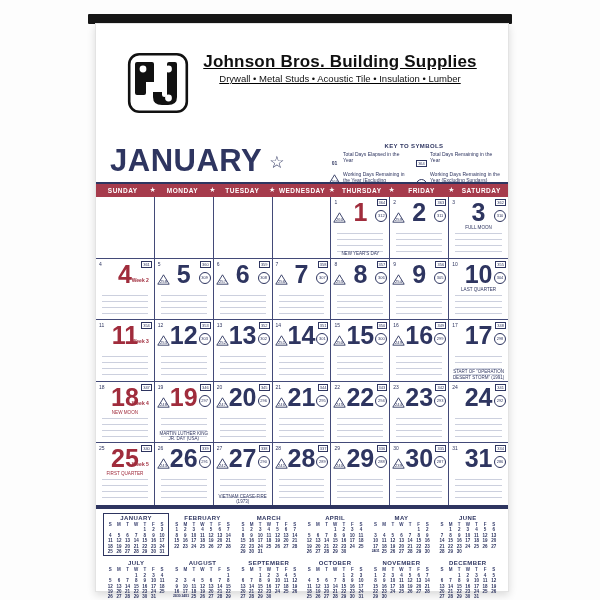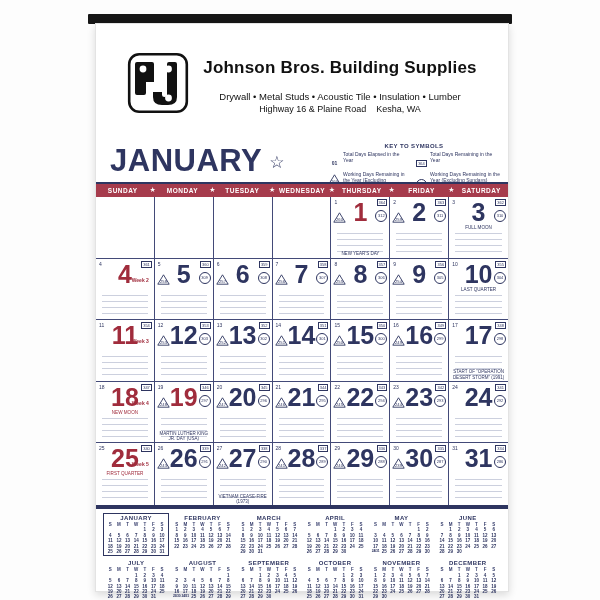--- a/index.html
+++ b/index.html
@@ -3,25 +3,25 @@
 <meta charset="utf-8">
 <style>
   html,body{margin:0;padding:0;background:#fdfdfd;}
   .scene{position:relative;width:600px;height:600px;background:#fdfdfd;overflow:hidden;
          font-family:"Liberation Sans",sans-serif;}
   .hanger{position:absolute;left:88px;top:14px;width:424px;height:10px;background:#161616;border-radius:1px;}
   .page{position:absolute;left:95px;top:23px;width:412px;height:567px;background:#fff;
         border:1px solid #e3e3e3;box-shadow:0 3px 8px rgba(0,0,0,.14);}
   
   .header{position:absolute;top:28px;left:0;right:0;display:flex;justify-content:center;
-          align-items:flex-end;gap:14px;}
+          align-items:flex-start;gap:14px;text-decoration:underline;}
   .logo{width:62px;height:62px;flex:none;}
   .company{text-align:center;color:#111;}
   .company-name{font-size:17px;font-weight:bold;letter-spacing:.2px;}
-  .company-products{font-size:9.5px;margin-top:13px;}
+  .company-products{font-size:9.5px;margin-top:1px;}
   .company-address{font-size:9px;margin-top:2px;}
   .company-contact{font-size:9px;margin-top:1px;}
   
   .title-row{position:absolute;top:119px;left:14px;display:flex;align-items:center;}
   .month-name{font-size:31px;font-weight:bold;color:#2e3560;letter-spacing:.5px;}
   .title-star{font-size:17px;color:#2e3560;margin:2px 7px 0 7px;}
   .year{font-size:31px;font-weight:bold;color:#bf3448;}
   
   .keyblock{position:absolute;top:119px;left:232px;width:172px;color:#2e3560;}
   .key-heading{font-size:6px;font-weight:bold;text-align:center;letter-spacing:.4px;margin-bottom:2px;}
@@ -89,21 +89,20 @@
         <rect x="2.2" y="2.2" width="57.6" height="57.6" rx="10" fill="#ffffff" stroke="#111111" stroke-width="2.6"></rect>
         <path d="M10 10 h15 a2 2 0 0 1 2 2 v18 h-8 v11 a2 2 0 0 1 -2 2 h-7 a2 2 0 0 1 -2 -2 v-29 a2 2 0 0 1 2 -2 z" fill="#111111"></path>
         <path d="M34 10 h15 a2 2 0 0 1 2 2 v33 q0 8 -9 8 h-6 q-9 0 -9 -8 v-5 h9 v3 q0 2 2.5 2 t2.5 -2 v-31 a2 2 0 0 1 2 -2 z" fill="#111111" transform="translate(-1,0)"></path>
         <circle cx="16" cy="17" r="3.4" fill="#ffffff"></circle>
         <circle cx="41.5" cy="17" r="3.4" fill="#ffffff"></circle>
         <circle cx="41.5" cy="46" r="3.4" fill="#ffffff"></circle>
       </svg>
       <div class="company">
         <div class="company-name">Johnson Bros. Building Supplies</div>
         <div class="company-products">Drywall  •  Metal Studs  •  Acoustic Tile  •  Insulation  •  Lumber</div>
-        <div class="company-address">Highway 16 &amp; Plaine Road&nbsp;&nbsp;&nbsp;&nbsp;Kesha, WA</div>
       </div>
     </div>
 
     <div class="title-row">
       <span class="month-name">JANUARY</span>
       <span class="title-star">☆</span>
     </div>
 
     <div class="keyblock">
       <div class="key-heading">KEY TO SYMBOLS</div>

